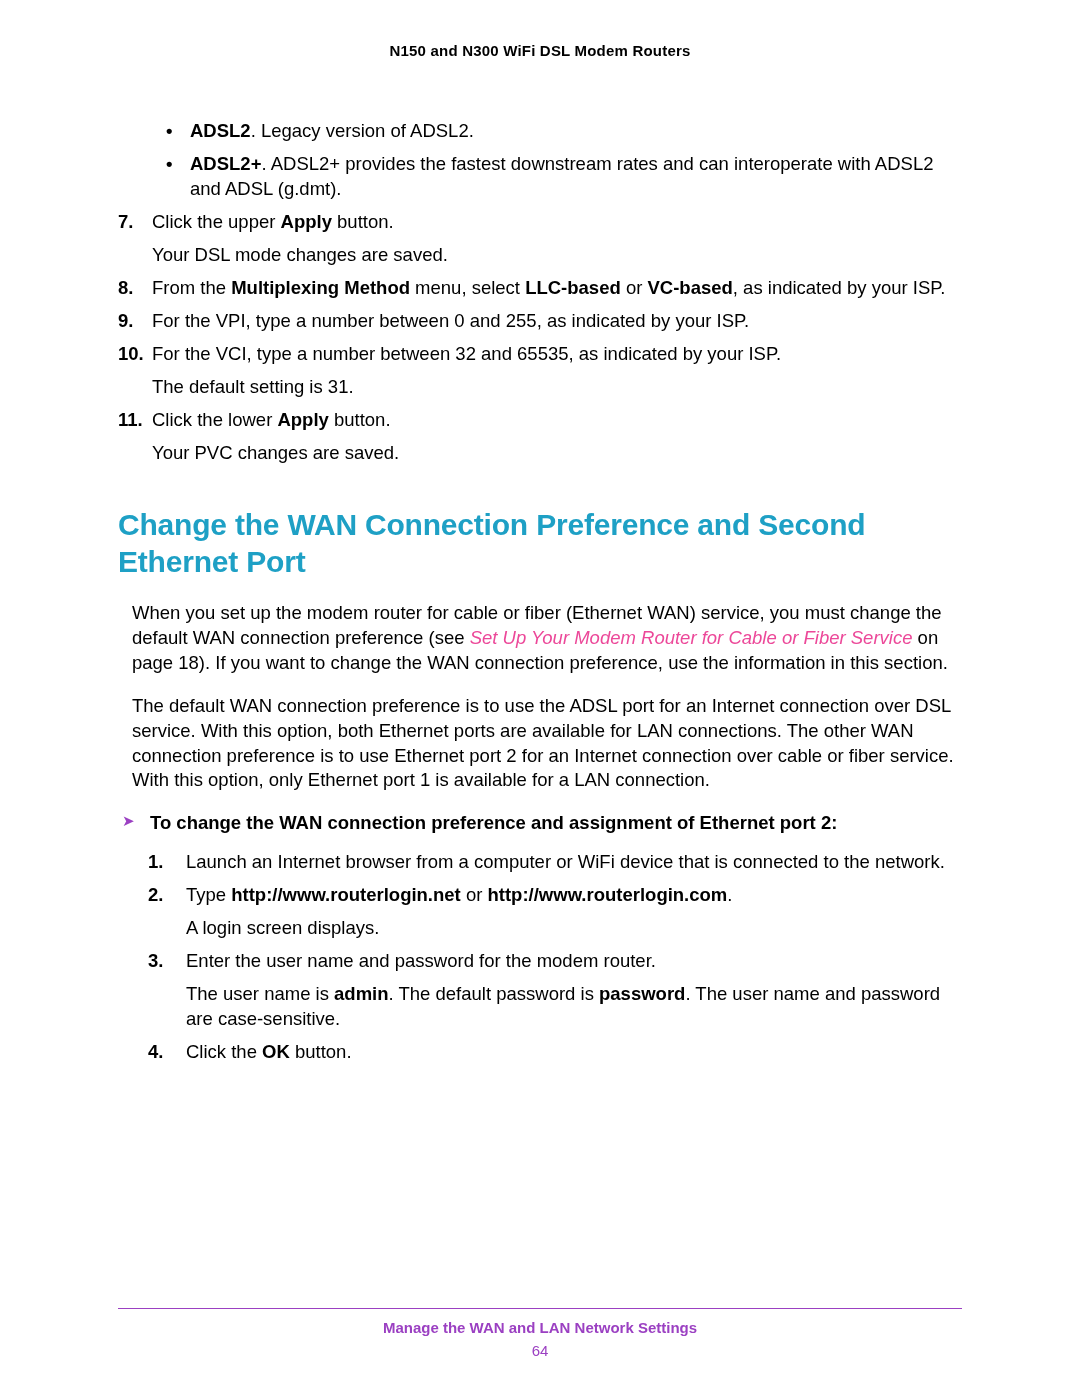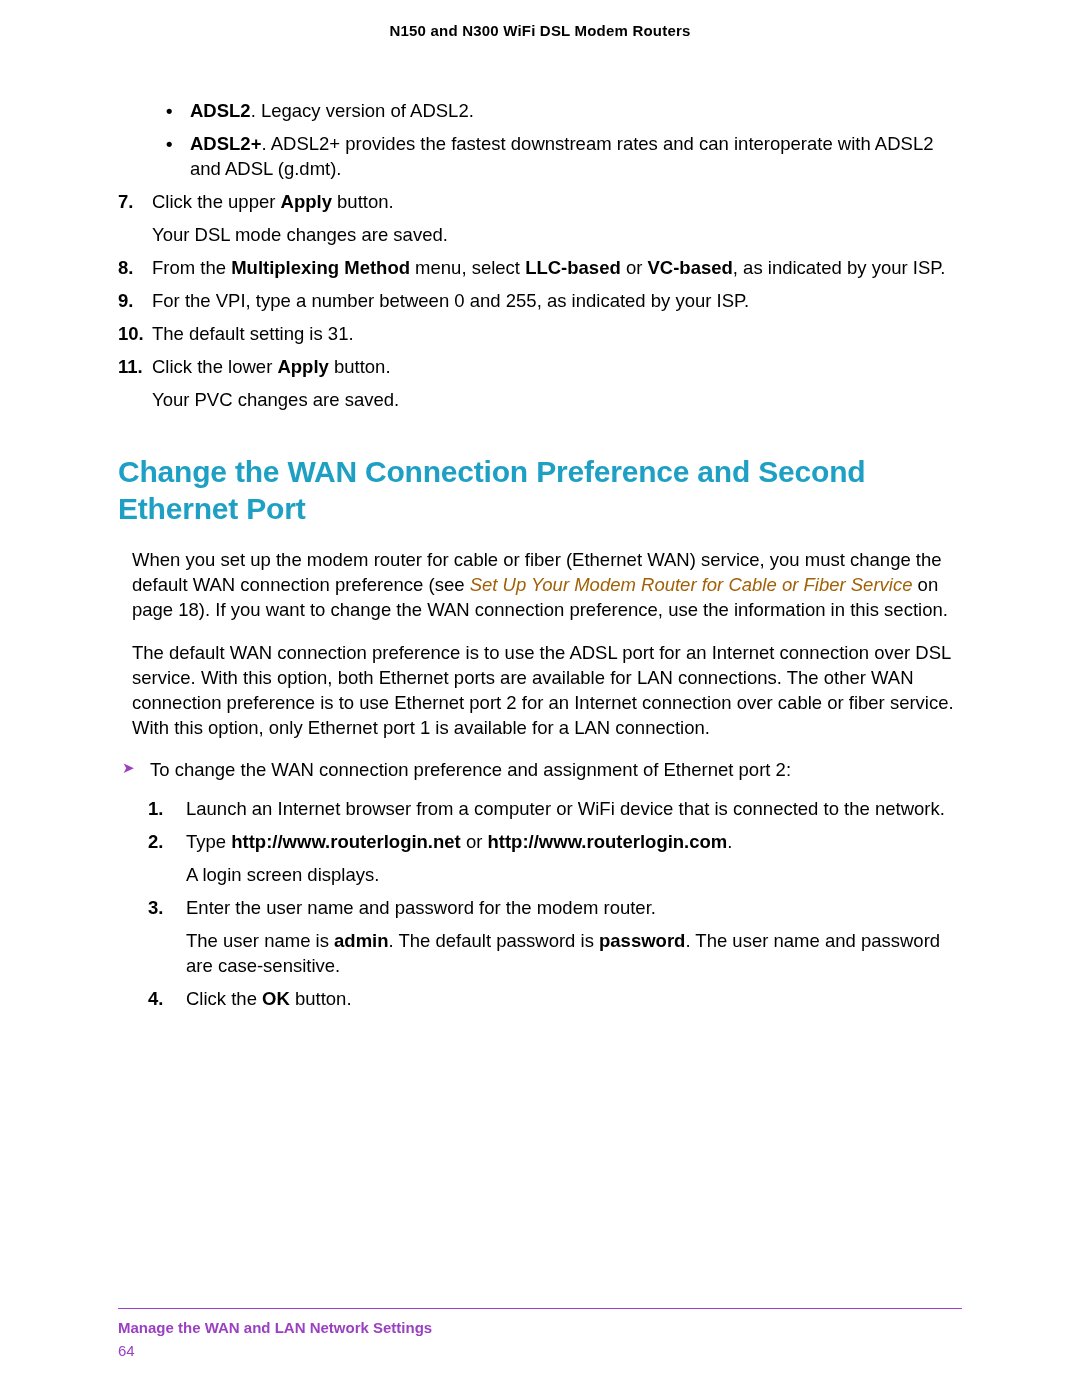--- a/index.html
+++ b/index.html
@@ -7,21 +7,21 @@
     padding: 0;
     background: #fff;
     font-family: Arial, Helvetica, sans-serif;
     color: #000;
   }
   .page {
     width: 1080px;
     height: 1397px;
     position: relative;
     box-sizing: border-box;
-    padding: 22px 118px 0 118px;
+    padding: 42px 118px 0 118px;
   }
   .running-header {
     text-align: center;
     font-size: 15px;
     font-weight: 700;
     margin-top: 0;
     margin-bottom: 60px;
     letter-spacing: 0.2px;
   }
   .content {
@@ -73,47 +73,47 @@
     font-size: 30px;
     font-weight: 700;
     margin: 40px 0 20px 0;
     line-height: 1.25;
     letter-spacing: -0.2px;
   }
   .intro-para {
     margin: 0 0 18px 14px;
   }
   .link {
-    color: #a16207;
+    color: #ec4899;
     font-style: italic;
   }
   .procedure-head {
     margin: 18px 0 14px 0;
     position: relative;
     padding-left: 32px;
-    font-weight: 400;
+    font-weight: 700;
   }
   .procedure-head::before {
     content: "➤";
     position: absolute;
     left: 4px;
     top: 0;
     color: #9b40c2;
     font-size: 15px;
     font-weight: 400;
   }
   .procedure {
     margin-left: 30px;
   }
   .footer {
     position: absolute;
     left: 118px;
     right: 118px;
     bottom: 38px;
-    text-align: left;
+    text-align: center;
   }
   .footer-rule {
     border: 0;
     border-top: 1px solid #9b40c2;
     margin: 0 0 10px 0;
   }
   .footer-title {
     font-size: 15px;
     font-weight: 700;
     color: #9b40c2;
@@ -136,21 +136,21 @@
 
     <ul class="bullet-list" id="bullets">
         <li><span class="bold">ADSL2</span>. Legacy version of ADSL2.</li>
         <li><span class="bold">ADSL2+</span>. ADSL2+ provides the fastest downstream rates and can interoperate with ADSL2 and ADSL (g.dmt).</li>
       </ul>
 
     <ol class="num-list" id="steps">
         <li><span class="num">7.</span><span>Click the upper <span class="bold">Apply</span> button.</span><p>Your DSL mode changes are saved.</p></li>
         <li><span class="num">8.</span><span>From the <span class="bold">Multiplexing Method</span> menu, select <span class="bold">LLC-based</span> or <span class="bold">VC-based</span>, as indicated by your ISP.</span></li>
         <li><span class="num">9.</span><span>For the VPI, type a number between 0 and 255, as indicated by your ISP.</span></li>
-        <li><span class="num">10.</span><p>The default setting is 31.</p></li>
+        <li><span class="num">10.</span><span>For the VCI, type a number between 32 and 65535, as indicated by your ISP.</span><p>The default setting is 31.</p></li>
         <li><span class="num">11.</span><span>Click the lower <span class="bold">Apply</span> button.</span><p>Your PVC changes are saved.</p></li>
       </ol>
 
     <h2 class="section-title">Change the WAN Connection Preference and Second Ethernet Port</h2>
 
     <p class="intro-para">
       <span>When you set up the modem router for cable or fiber (Ethernet WAN) service, you must change the default WAN connection preference (see </span><span class="link">Set Up Your Modem Router for Cable or Fiber Service</span><span> on page 18). If you want to change the WAN connection preference, use the information in this section.</span>
     </p>
 
     <p class="intro-para">The default WAN connection preference is to use the ADSL port for an Internet connection over DSL service. With this option, both Ethernet ports are available for LAN connections. The other WAN connection preference is to use Ethernet port 2 for an Internet connection over cable or fiber service. With this option, only Ethernet port 1 is available for a LAN connection.</p>

